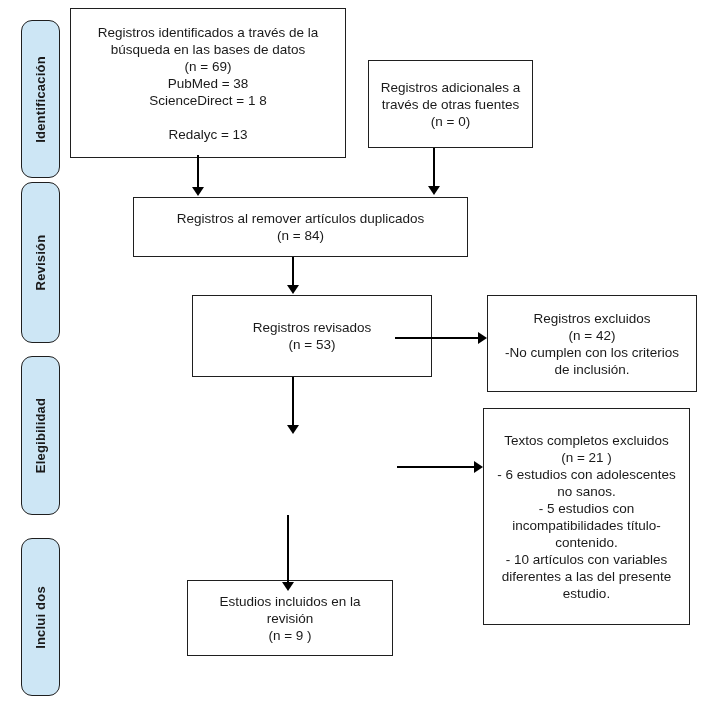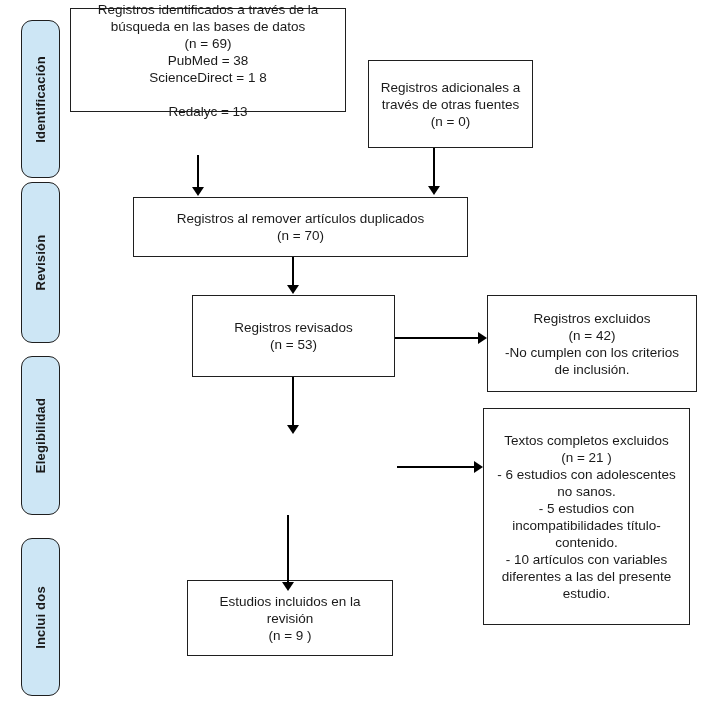--- a/index.html
+++ b/index.html
@@ -75,42 +75,42 @@
   <div class="stage" style="top:182px;height:161px;">
     <span class="stage-label">Revisión</span>
   </div>
   <div class="stage" style="top:356px;height:159px;">
     <span class="stage-label">Elegibilidad</span>
   </div>
   <div class="stage" style="top:538px;height:158px;">
     <span class="stage-label">Inclui dos</span>
   </div>
 
-  <div class="node" style="left:70px;top:8px;width:276px;height:104px;">
+  <div class="node" style="left:70px;top:8px;width:276px;height:150px;">
     <span class="node-text">Registros identificados a través de la
 búsqueda en las bases de datos
 (n = 69)
 PubMed = 38
 ScienceDirect = 1 8
 
 Redalyc = 13</span>
   </div>
 
   <div class="node" style="left:368px;top:60px;width:165px;height:88px;">
     <span class="node-text">Registros adicionales a
 través de otras fuentes
 (n = 0)</span>
   </div>
 
   <div class="node" style="left:133px;top:197px;width:335px;height:60px;">
     <span class="node-text">Registros al remover artículos duplicados
-(n = 70)</span>
+(n = 84)</span>
   </div>
 
-  <div class="node" style="left:192px;top:295px;width:203px;height:82px;">
+  <div class="node" style="left:192px;top:295px;width:240px;height:82px;">
     <span class="node-text">Registros revisados
 (n = 53)</span>
   </div>
 
   <div class="node" style="left:487px;top:295px;width:210px;height:97px;">
     <span class="node-text">Registros excluidos
 (n = 42)
 -No cumplen con los criterios
 de inclusión.</span>
   </div>

